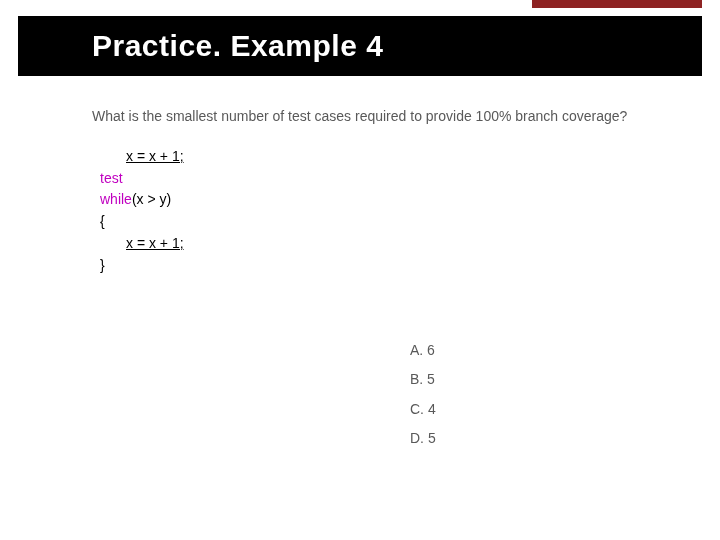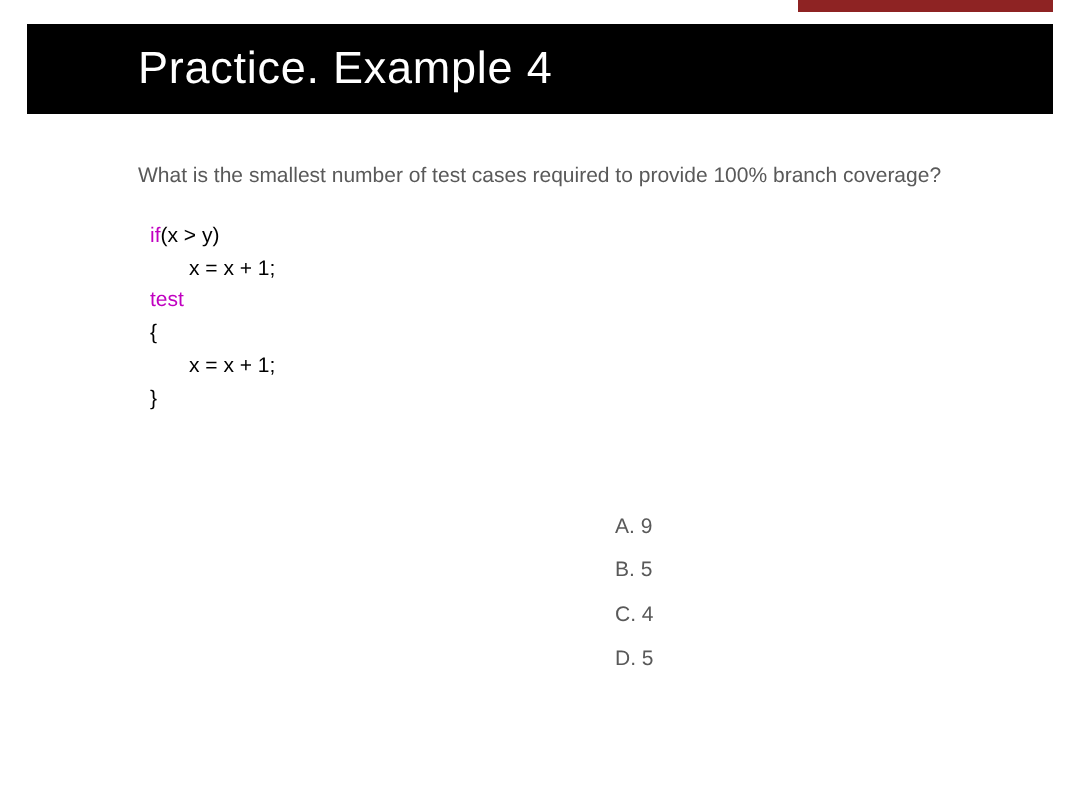--- a/index.html
+++ b/index.html
@@ -26,21 +26,21 @@
     right: 18px;
     height: 60px;
     background: #000000;
     display: flex;
     align-items: center;
     padding-left: 74px;
   }
   .title-bar h1 {
     color: #ffffff;
     font-size: 30px;
-    font-weight: 400;
+    font-weight: 700;
     letter-spacing: 0.5px;
   }
   .content {
     position: absolute;
     top: 108px;
     left: 92px;
     right: 76px;
   }
   .question {
     color: #595959;
@@ -50,21 +50,21 @@
     max-width: 550px;
   }
   .code {
     font-family: "Century Gothic", sans-serif;
     font-size: 14px;
     color: #000000;
     line-height: 1.55;
     padding-left: 8px;
   }
   .code .kw { color: #c000c0; }
-  .code .indent1 { padding-left: 26px; display: inline-block; }
+  .code .indent1 { padding-left: 26px; display: inline-block; text-decoration: underline; }
   .code .row { display: block; }
   .answers {
     position: absolute;
     top: 336px;
     left: 410px;
     font-size: 14px;
     color: #595959;
     line-height: 2.1;
   }
   .answers div { }
@@ -75,27 +75,27 @@
 <div class="top-accent"></div>
 
 <div class="title-bar">
   <h1>Practice. Example 4</h1>
 </div>
 
 <div class="content">
   <p class="question">What is the smallest number of test cases required to provide 100% branch coverage?</p>
 
   <div class="code">
-    <span class="row"><span class="kw">if</span><span>(x &gt; y)</span></span>
     <span class="row"><span class="indent1">x = x + 1;</span></span>
     <span class="row"><span class="kw">test</span></span>
+    <span class="row"><span class="kw">while</span><span>(x &gt; y)</span></span>
     <span class="row">{</span>
     <span class="row"><span class="indent1">x = x + 1;</span></span>
     <span class="row">}</span>
   </div>
 </div>
 
 <div class="answers">
-  <div>A. 9</div>
+  <div>A. 6</div>
   <div>B. 5</div>
   <div>C. 4</div>
   <div>D. 5</div>
 </div>
 
 </body></html>

